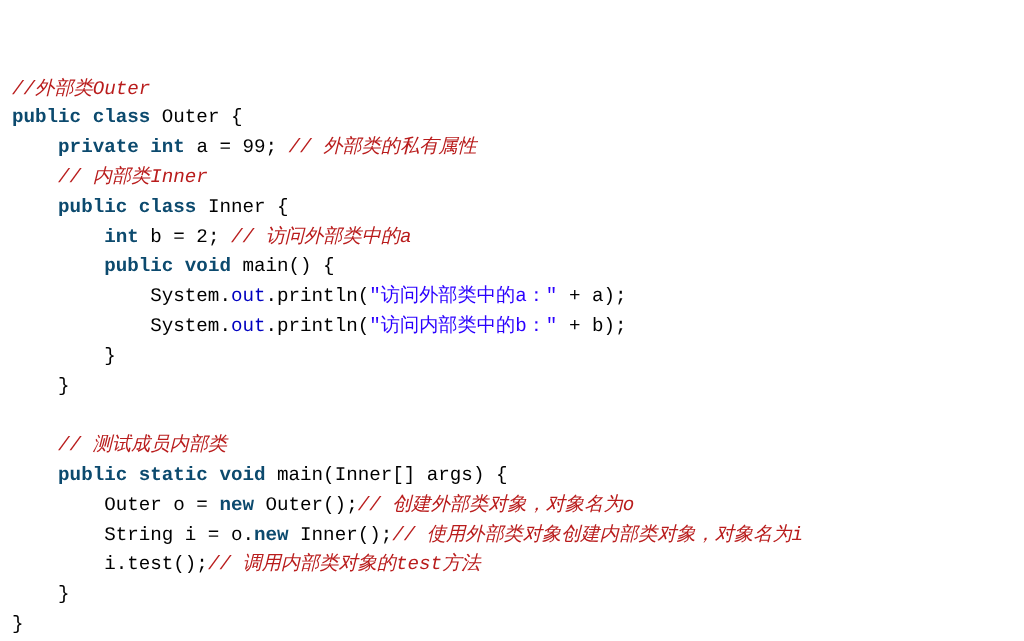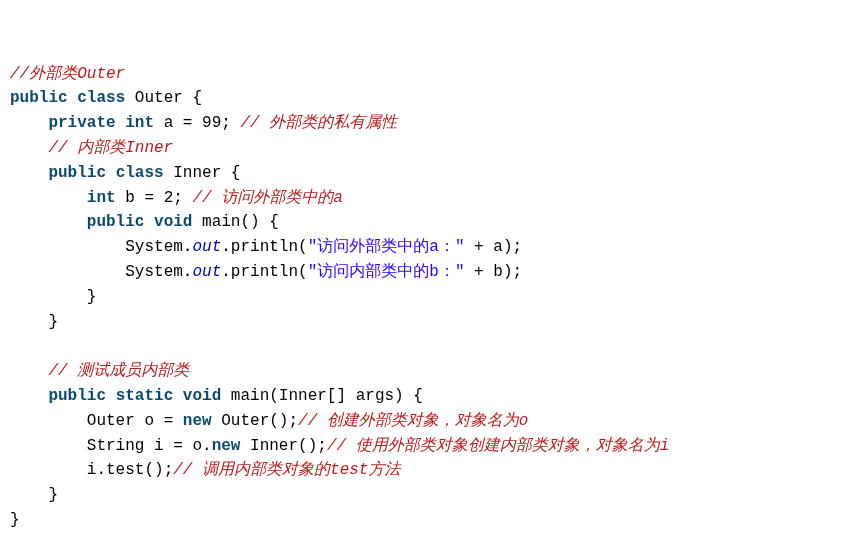--- a/index.html
+++ b/index.html
@@ -9,21 +9,21 @@
     font-size: 16px;
     line-height: 1.55;
     background: #ffffff;
     color: #000000;
     white-space: pre;
     position: relative;
   }
   .kw   { color: #0c4a6e; font-weight: bold; }  
   .cm   { color: #b91c1c; font-style: italic; }                     
   .str  { color: #2a00ff; }                     
-  .stat { color: #0000c0; font-style: italic; }
+  .stat { color: #0000c0; }
 </style>
 </head>
 <body>
 
 <div><span class="cm">//外部类Outer</span>
 <span class="kw">public</span> <span class="kw">class</span><span> Outer {</span>
     <span class="kw">private</span> <span class="kw">int</span><span> a = 99; </span><span class="cm">// 外部类的私有属性</span>
     <span class="cm">// 内部类Inner</span>
     <span class="kw">public</span> <span class="kw">class</span><span> Inner {</span>
         <span class="kw">int</span><span> b = 2; </span><span class="cm">// 访问外部类中的a</span>

